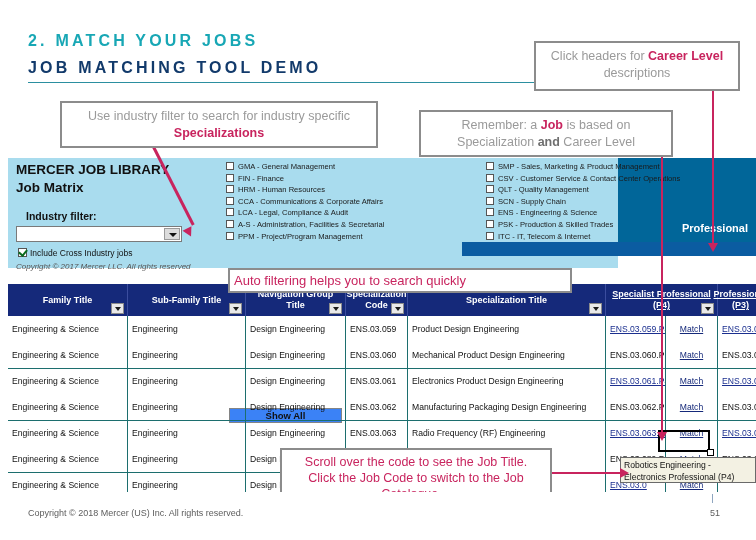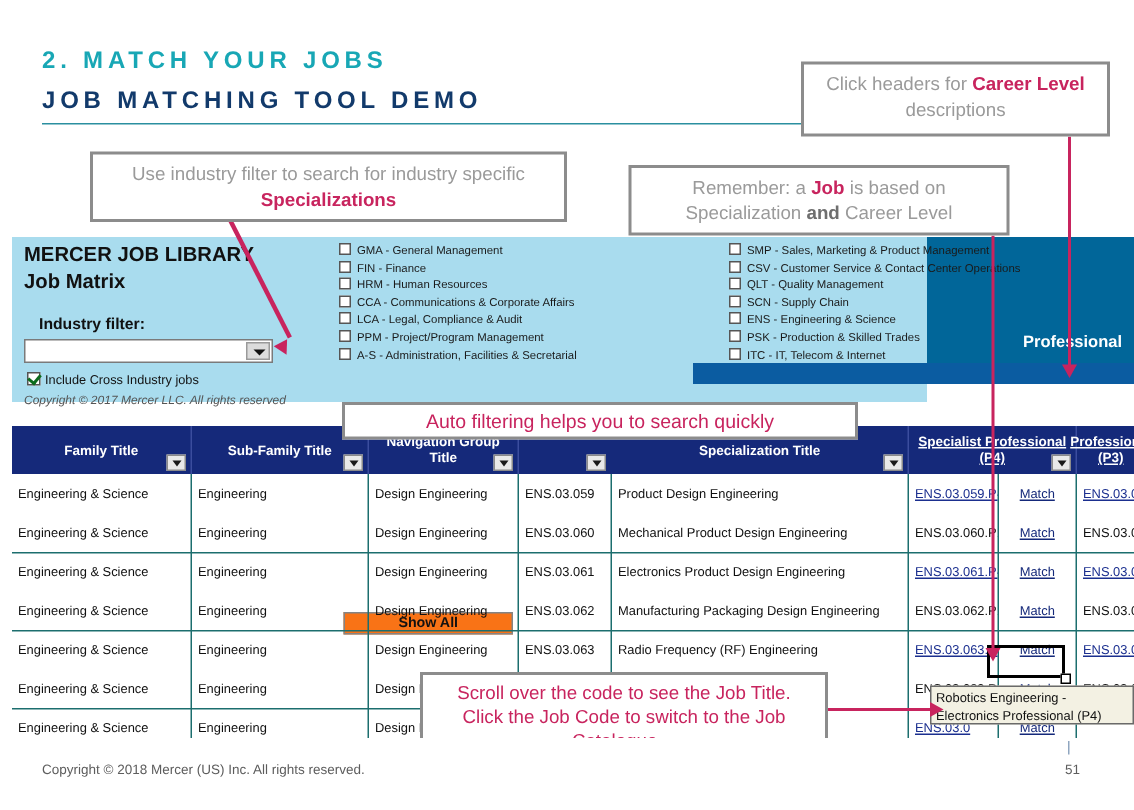--- a/index.html
+++ b/index.html
@@ -29,21 +29,21 @@
     box-sizing:border-box;
     text-align:center;
   }
   .callout b{color:#c8245e;font-weight:bold;}
   .callout .dk{color:#6f6f6f;font-weight:bold;}
   #callout-industry{left:60px;top:101px;width:318px;height:47px;}
   #callout-career{left:534px;top:41px;width:206px;height:50px;}
   #callout-remember{left:419px;top:110px;width:254px;height:47px;}
   #callout-autofilter{
     left:228px;top:268px;width:344px;height:25px;
-    color:#c8245e;font-size:13px;line-height:16px;text-align:center;padding:3px 4px;
+    color:#c8245e;font-size:13px;line-height:16px;text-align:left;padding:3px 4px;
   }
   #callout-scroll{
     left:280px;top:448px;width:272px;height:58px;
     color:#c8245e;font-size:12.5px;line-height:16px;padding:4px 8px;
   }
 
   
   .arrow-line{position:absolute;background:#c8245e;}
   .arrow-head{position:absolute;width:0;height:0;}
   .ah-down{border-left:5px solid transparent;border-right:5px solid transparent;border-top:9px solid #c8245e;}
@@ -105,21 +105,21 @@
 
   
   .famcol{position:absolute;font-size:7.6px;color:#1a1a1a;white-space:nowrap;line-height:11.6px;}
   #famcol-left{left:218px;top:3px;}
   #famcol-right{left:478px;top:3px;}
   .famrow{height:11.6px;}
   .famrow .cbx{width:8px;height:8px;margin-right:4px;vertical-align:-1px;}
 
   
   .xlbtn{
-    position:absolute;background:#f97316;border:1px solid #848484;
+    position:absolute;background:#3b82f6;border:1px solid #848484;
     font-size:9.5px;font-weight:bold;color:#111;text-align:center;
     box-sizing:border-box;line-height:13px;
   }
   #btn-showall{left:221px;top:250px;width:113px;height:15px;}
   #btn-freeze{left:381px;top:250px;width:196px;height:15px;}
 
   
   #band-professional{
     position:absolute;left:610px;top:0;width:138px;height:86px;background:#016699;
   }
@@ -215,22 +215,22 @@
     </div>
 
     <div id="copyright-line">Copyright © 2017 Mercer LLC. All rights reserved</div>
 
     <div class="famcol" id="famcol-left">
         <div class="famrow"><span class="cbx"></span><span>GMA - General Management</span></div>
         <div class="famrow"><span class="cbx"></span><span>FIN - Finance</span></div>
         <div class="famrow"><span class="cbx"></span><span>HRM - Human Resources</span></div>
         <div class="famrow"><span class="cbx"></span><span>CCA - Communications &amp; Corporate Affairs</span></div>
         <div class="famrow"><span class="cbx"></span><span>LCA - Legal, Compliance &amp; Audit</span></div>
+        <div class="famrow"><span class="cbx"></span><span>A-S - Administration, Facilities &amp; Secretarial</span></div>
         <div class="famrow"><span class="cbx"></span><span>PPM - Project/Program Management</span></div>
-        <div class="famrow"><span class="cbx"></span><span>A-S - Administration, Facilities &amp; Secretarial</span></div>
       </div>
     <div class="famcol" id="famcol-right">
         <div class="famrow"><span class="cbx"></span><span>SMP - Sales, Marketing &amp; Product Management</span></div>
         <div class="famrow"><span class="cbx"></span><span>CSV - Customer Service &amp; Contact Center Operations</span></div>
         <div class="famrow"><span class="cbx"></span><span>QLT - Quality Management</span></div>
         <div class="famrow"><span class="cbx"></span><span>SCN - Supply Chain</span></div>
         <div class="famrow"><span class="cbx"></span><span>ENS - Engineering &amp; Science</span></div>
         <div class="famrow"><span class="cbx"></span><span>PSK - Production &amp; Skilled Trades</span></div>
         <div class="famrow"><span class="cbx"></span><span>ITC - IT, Telecom &amp; Internet</span></div>
       </div>
@@ -244,20 +244,23 @@
           </div>
           <div class="filter-btn" style="left: 103px;"></div>
           <div class="hcell" style="left: 120px; width: 118px;">
             <span>Sub-Family Title</span>
           </div>
           <div class="filter-btn" style="left: 221px;"></div>
           <div class="hcell" style="left: 238px; width: 100px;">
             <span>Navigation Group Title</span>
           </div>
           <div class="filter-btn" style="left: 321px;"></div>
+          <div class="hcell" style="left: 338px; width: 62px;">
+            <span>Specialization Code</span>
+          </div>
           <div class="filter-btn" style="left: 383px;"></div>
           <div class="hcell" style="left: 400px; width: 198px;">
             <span>Specialization Title</span>
           </div>
           <div class="filter-btn" style="left: 581px;"></div>
           <div class="hcell link" style="left: 598px; width: 112px;">
             <span>Specialist Professional (P4)</span>
           </div>
           <div class="filter-btn" style="left: 693px;"></div>
           <div class="hcell link" style="left: 710px; width: 46px;">

